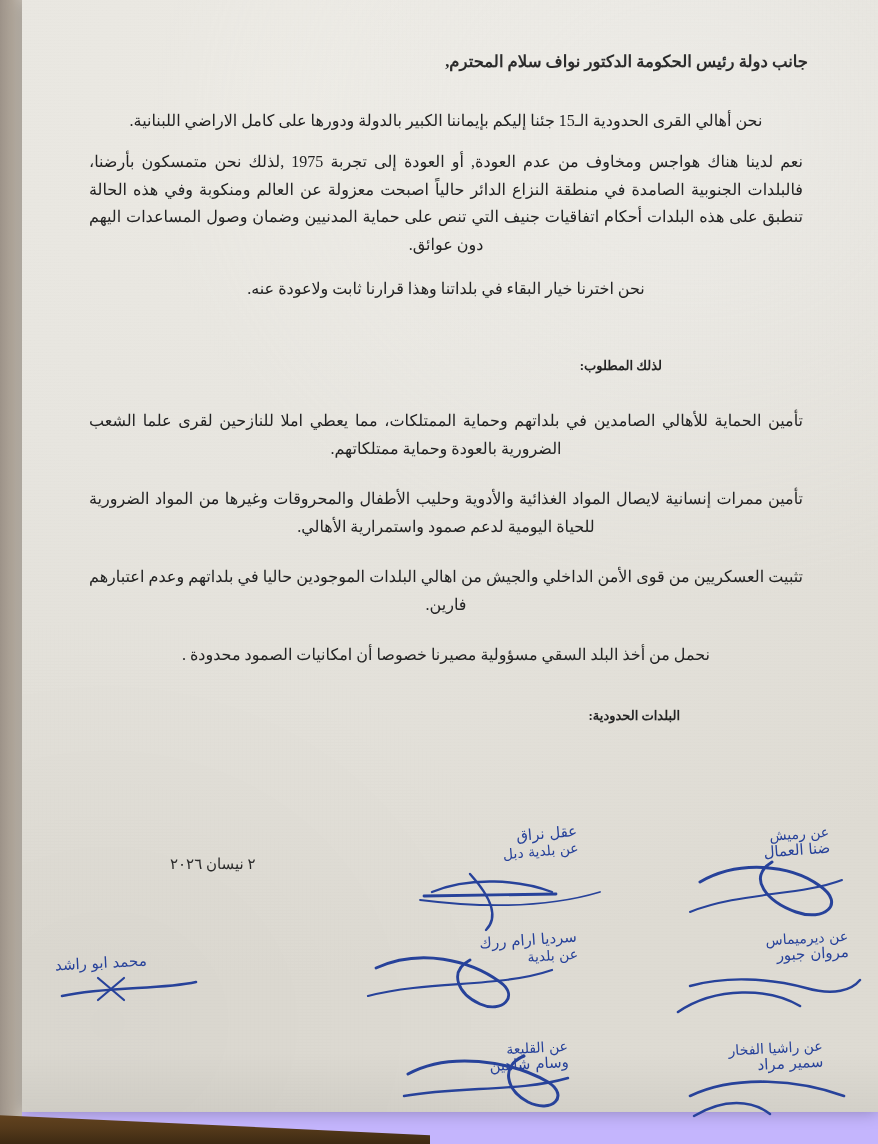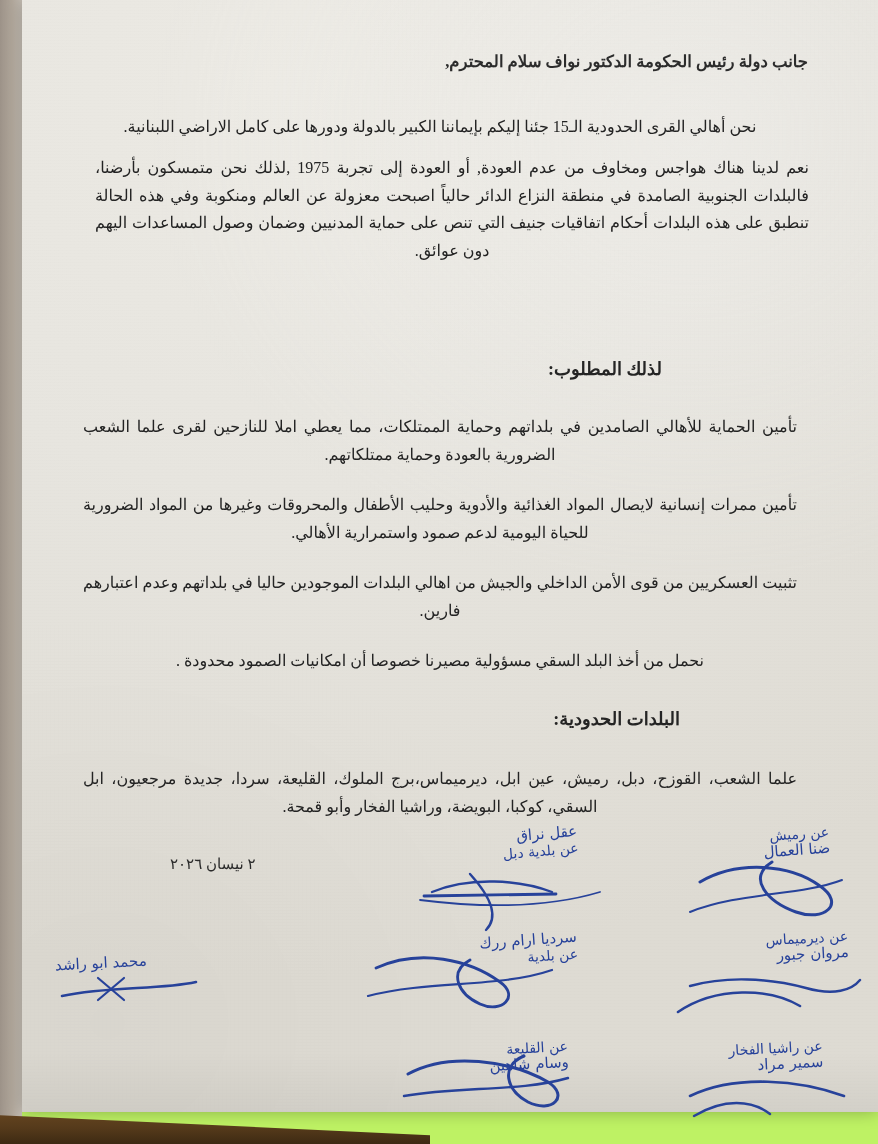--- a/index.html
+++ b/index.html
@@ -13,21 +13,21 @@
     height: 1144px;
     overflow: hidden;
     font-family: "Liberation Serif", "DejaVu Serif", serif;
   }
 
   #page {
     position: relative;
     width: 878px;
     height: 1144px;
     overflow: hidden;
-    background: #bef264;
+    background: #c4b5fd;
   }
 
   
   .desk-left {
     position: absolute;
     left: 0; top: 0;
     width: 22px; height: 1144px;
     background: linear-gradient(90deg,#9c9288 0%, #b2a89c 55%, #c9c2b8 100%);
   }
   .desk-bottom {
@@ -79,37 +79,37 @@
     position: absolute;
     top: 52px; right: 14px;
     font-weight: bold;
     font-size: 16.5px;
     color: #2c2c2c;
     letter-spacing: .1px;
   }
 
   p.para {
     position: absolute;
-    margin: 13px;
+    margin: 7px;
     color: #232323;
     font-size: 16px;
     line-height: 1.72;
     text-align: justify;
     text-align-last: center;
     direction: rtl;
   }
 
   .p-intro   { top: 100px;  right: 12px; width: 714px; text-align-last: right; }
-  .p-fears   { top: 141px;  right: 0; width: 714px; }
+  .p-fears   { top: 141px;  right: 12px; width: 714px; }
   .p-choice  { top: 268px;  right: 12px; width: 714px; text-align-last: center; }
 
   .heading {
     position: absolute;
     font-weight: bold;
-    font-size: 18px;
+    font-size: 13px;
     color: #242424;
   }
   .h-demands { top: 358px; right: 160px; }
   .h-towns   { top: 708px; right: 142px; }
 
   .p-d1 { top: 400px; right: 12px; width: 714px; }
   .p-d2 { top: 478px; right: 12px; width: 714px; }
   .p-d3 { top: 556px; right: 12px; width: 714px; }
   .p-d4 { top: 634px; right: 12px; width: 714px; text-align-last: center; }
 
@@ -165,34 +165,34 @@
     <div class="curl"></div>
 
     <div class="body-area">
 
       <div class="salutation">جانب دولة رئيس الحكومة الدكتور نواف سلام المحترم,</div>
 
       <p class="para p-intro">نحن أهالي القرى الحدودية الـ15 جئنا إليكم بإيماننا الكبير بالدولة ودورها على كامل الاراضي اللبنانية.</p>
 
       <p class="para p-fears">نعم لدينا هناك هواجس ومخاوف من عدم العودة, أو العودة إلى تجربة 1975 ,لذلك نحن متمسكون بأرضنا، فالبلدات الجنوبية الصامدة في منطقة النزاع الدائر حالياً اصبحت معزولة عن العالم ومنكوبة وفي هذه الحالة تنطبق على هذه البلدات أحكام اتفاقيات جنيف التي تنص على حماية المدنيين وضمان وصول المساعدات اليهم دون عوائق.</p>
 
+      <p class="para p-choice">نحن اخترنا خيار البقاء في بلداتنا وهذا قرارنا ثابت ولاعودة عنه.</p>
 
       <div class="heading h-demands">لذلك المطلوب:</div>
 
       <p class="para p-d1">تأمين الحماية للأهالي الصامدين في بلداتهم وحماية الممتلكات، مما يعطي املا للنازحين لقرى علما الشعب الضرورية بالعودة وحماية ممتلكاتهم.</p>
 
       <p class="para p-d3">تثبيت العسكريين من قوى الأمن الداخلي والجيش من اهالي البلدات الموجودين حاليا في بلداتهم وعدم اعتبارهم فارين.</p>
 
       <p class="para p-d2">تأمين ممرات إنسانية لايصال المواد الغذائية والأدوية وحليب الأطفال والمحروقات وغيرها من المواد الضرورية للحياة اليومية لدعم صمود واستمرارية الأهالي.</p>
 
       <p class="para p-d4">نحمل من أخذ البلد السقي مسؤولية مصيرنا خصوصا أن امكانيات الصمود محدودة .</p>
 
       <div class="heading h-towns">البلدات الحدودية:</div>
 
-      <p class="para p-townlist">علما الشعب، القوزح، دبل، رميش، عين ابل، ديرميماس،برج الملوك، القليعة، سردا، جديدة مرجعيون، ابل السقي، كوكبا، البويضة، وراشيا الفخار وأبو قمحة.</p>
 
       <div class="date-stamp">٢ نيسان ٢٠٢٦</div>
 
     </div>
   </div>
 
   <div class="sig-layer">
 
     <div class="sig sig-a">
       <span class="ln sig-role">عن رميش</span>

